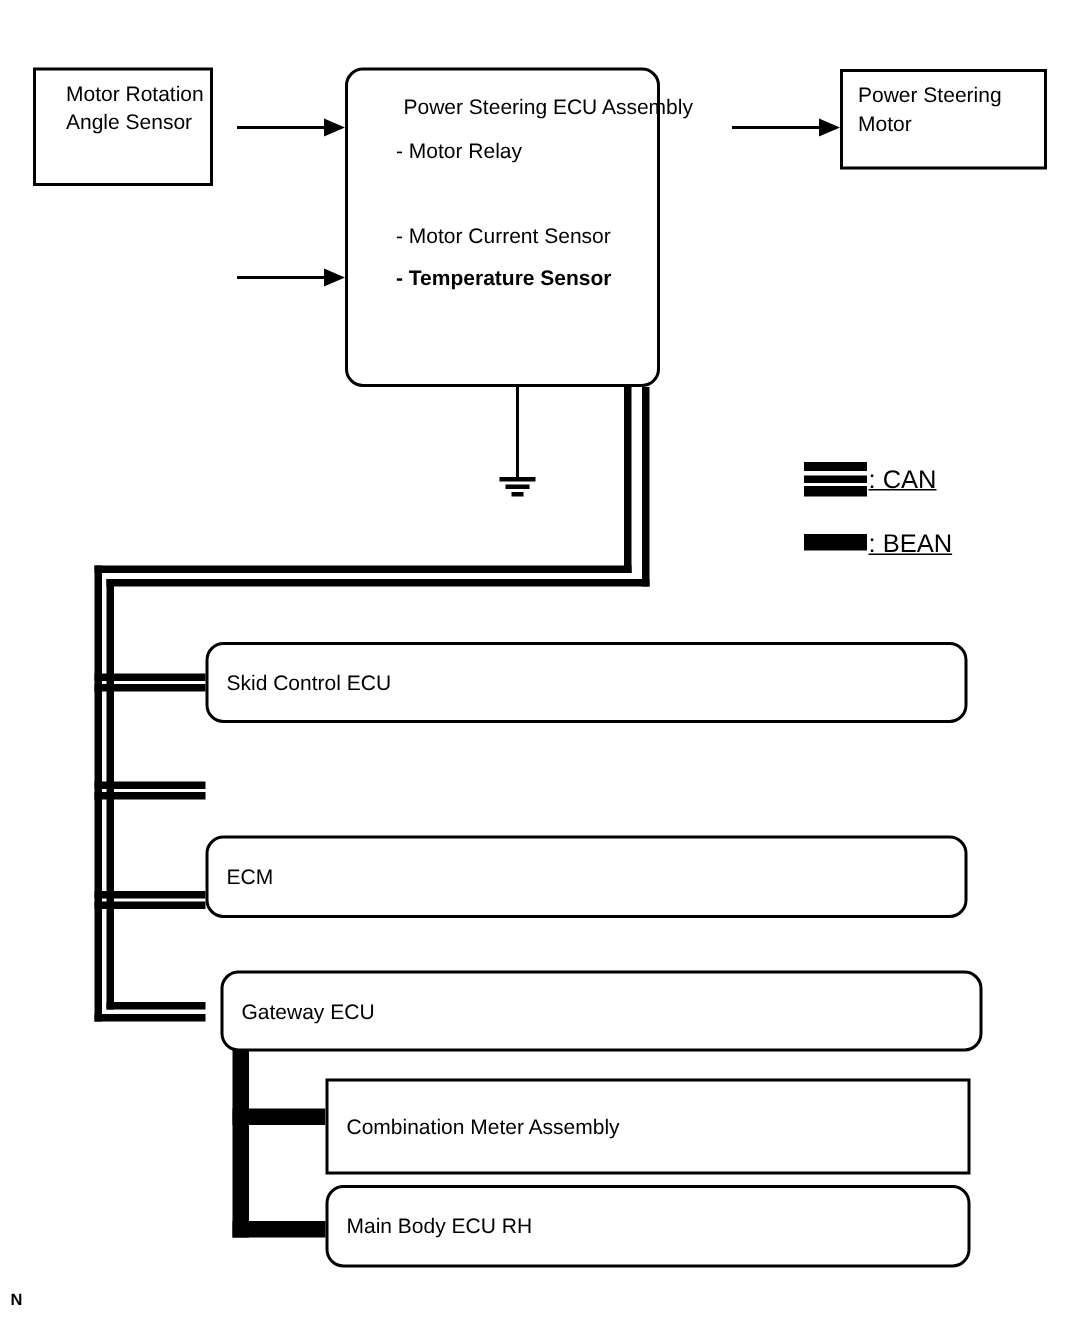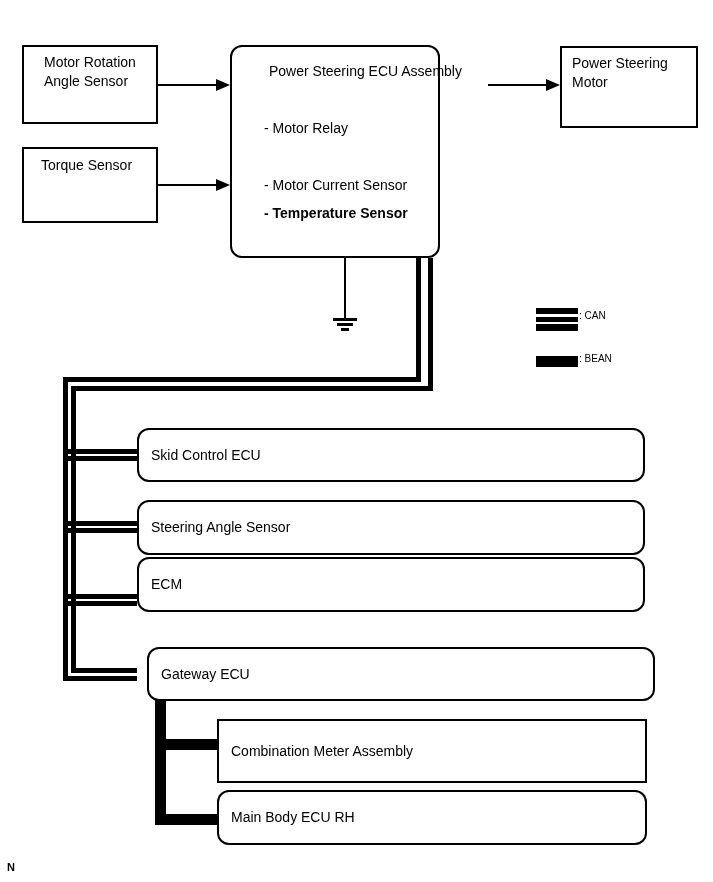--- a/index.html
+++ b/index.html
@@ -15,47 +15,44 @@
   .vcenter{display:flex;align-items:center;padding-left:12px;}
   .toppad{padding:6px 8px 0 20px;}
   .seg{position:absolute;background:#000;}
   .arrow-shaft{position:absolute;height:2px;background:#000;}
   .arrow-head{
     position:absolute;width:0;height:0;
     border-top:6px solid transparent;border-bottom:6px solid transparent;
     border-left:14px solid #000;
   }
   .ecu-title{position:absolute;left:37px;top:15px;white-space:nowrap;}
-  .ecu-item{position:absolute;left:32px;white-space:nowrap;margin-top:28px;}
-  .legend-label{position:absolute;font-size:10px;white-space:nowrap;}
+  .ecu-item{position:absolute;left:32px;white-space:nowrap;}
+  .legend-label{position:absolute;font-size:17px;white-space:nowrap;text-decoration:underline;}
   .footer-note{position:absolute;left:7px;top:861px;font-size:11px;font-weight:bold;}
   .nowrap{white-space:nowrap;}
 </style>
 </head>
 <body>
 
 <div id="canvas">
 
-  <div class="box toppad" style="left:22px;top:45px;width:136px;height:79px;">
+  <div class="box toppad" style="left:22px;top:45px;width:120px;height:79px;">
     <div class="nowrap">Motor Rotation</div>
     <div class="nowrap">Angle Sensor</div>
   </div>
 
-  <div class="box" style="left:22px;top:147px;width:136px;height:76px;padding:7px 8px 0 17px;">
-    <div class="nowrap">Torque Sensor</div>
-  </div>
 
   <div class="box rounded" style="left:230px;top:45px;width:210px;height:213px;">
     <div class="ecu-title">Power Steering ECU Assembly</div>
     <div class="ecu-item" style="top:44px;">- Motor Relay</div>
     <div class="ecu-item" style="top:101px;">- Motor Current Sensor</div>
     <div class="ecu-item" style="top:129px;font-weight:bold;">- Temperature Sensor</div>
   </div>
 
-  <div class="box" style="left:560px;top:46px;width:138px;height:82px;padding:6px 6px 0 10px;">
+  <div class="box" style="left:560px;top:46px;width:138px;height:67px;padding:6px 6px 0 10px;">
     <div class="nowrap">Power Steering</div>
     <div class="nowrap">Motor</div>
   </div>
 
   <div class="arrow-shaft" style="left:158px;top:84px;width:60px;"></div>
   <div class="arrow-head" style="left:216px;top:79px;"></div>
 
   <div class="arrow-shaft" style="left:158px;top:184px;width:60px;"></div>
   <div class="arrow-head" style="left:216px;top:179px;"></div>
 
@@ -89,23 +86,20 @@
     <div class="seg" style="left:63px;top:594px;width:74px;height:5px;"></div>
     <div class="seg" style="left:63px;top:601px;width:74px;height:5px;"></div>
 
     <div class="seg" style="left:71px;top:668px;width:66px;height:5px;"></div>
     <div class="seg" style="left:63px;top:676px;width:74px;height:5px;"></div>
   </div>
 
   <div class="box rounded vcenter" style="left:137px;top:428px;width:508px;height:54px;">
     <span>Skid Control ECU</span>
   </div>
-  <div class="box rounded vcenter" style="left:137px;top:500px;width:508px;height:55px;">
-    <span>Steering Angle Sensor</span>
-  </div>
   <div class="box rounded vcenter" style="left:137px;top:557px;width:508px;height:55px;">
     <span>ECM</span>
   </div>
   <div class="box rounded vcenter" style="left:147px;top:647px;width:508px;height:54px;text-align:right;">
     <span>Gateway ECU</span>
   </div>
 
   <div>
     <div class="seg" style="left:155px;top:700px;width:11px;height:125px;"></div>
     <div class="seg" style="left:155px;top:739px;width:62px;height:11px;"></div>

